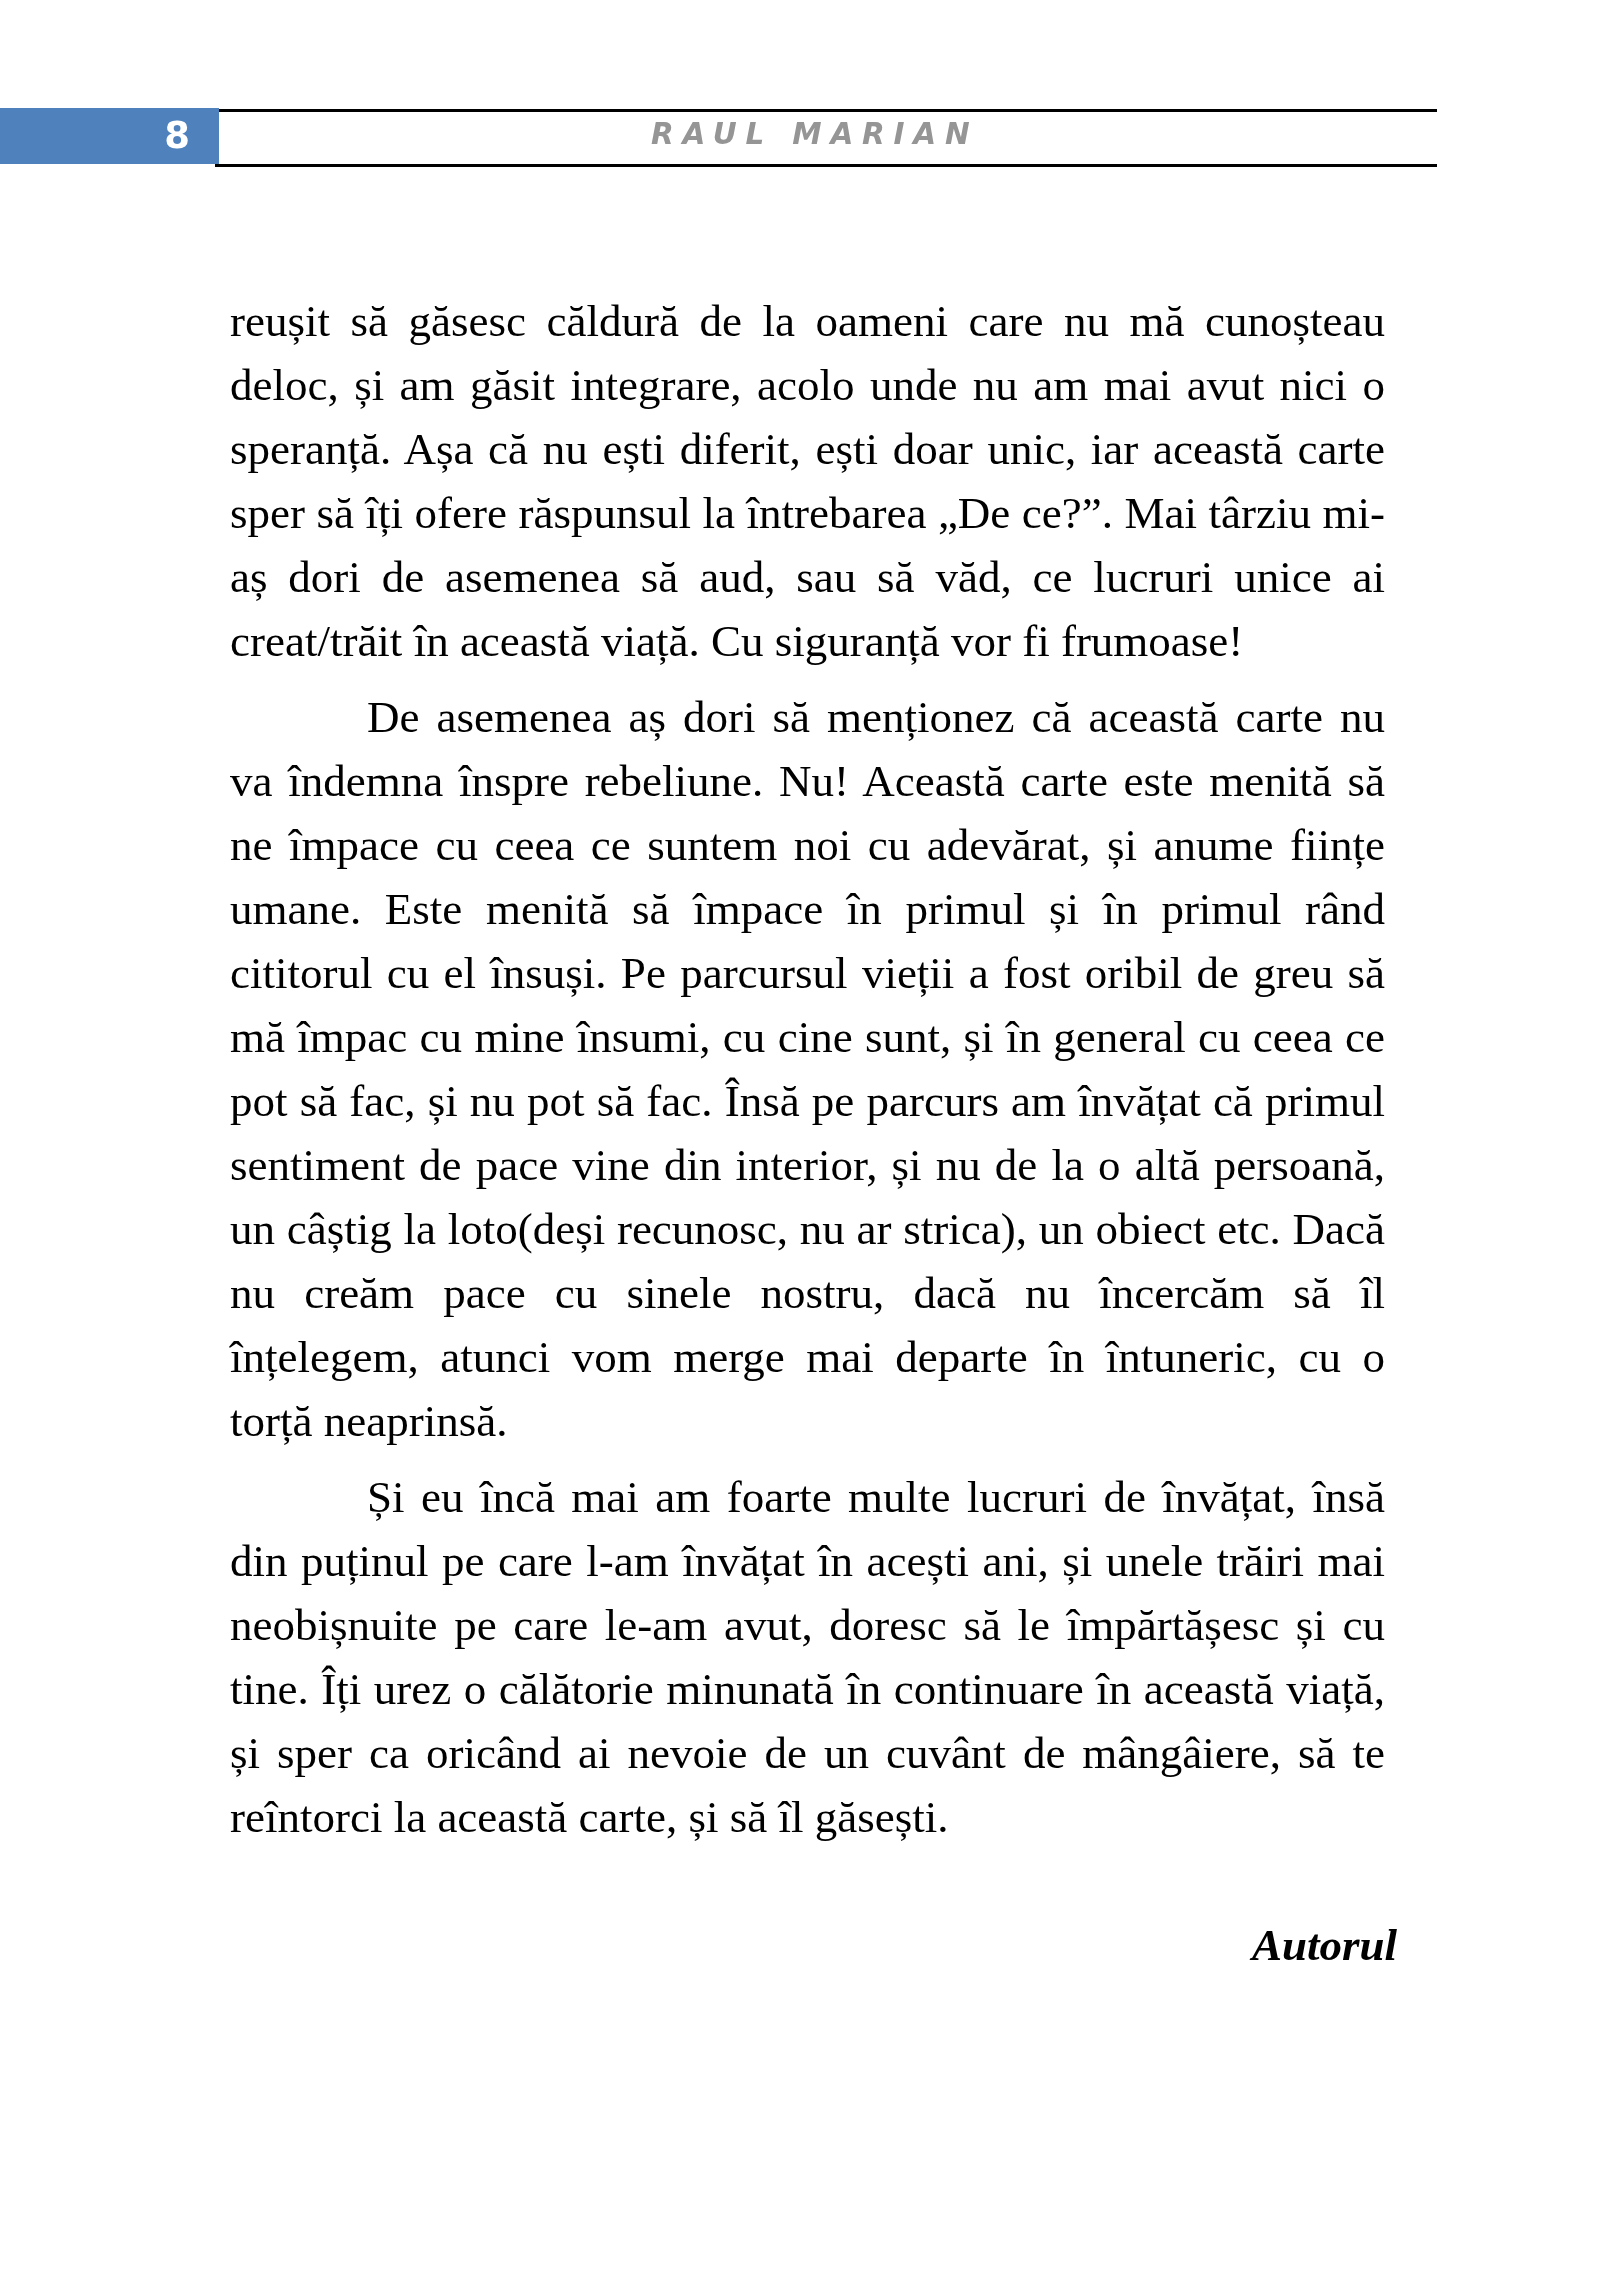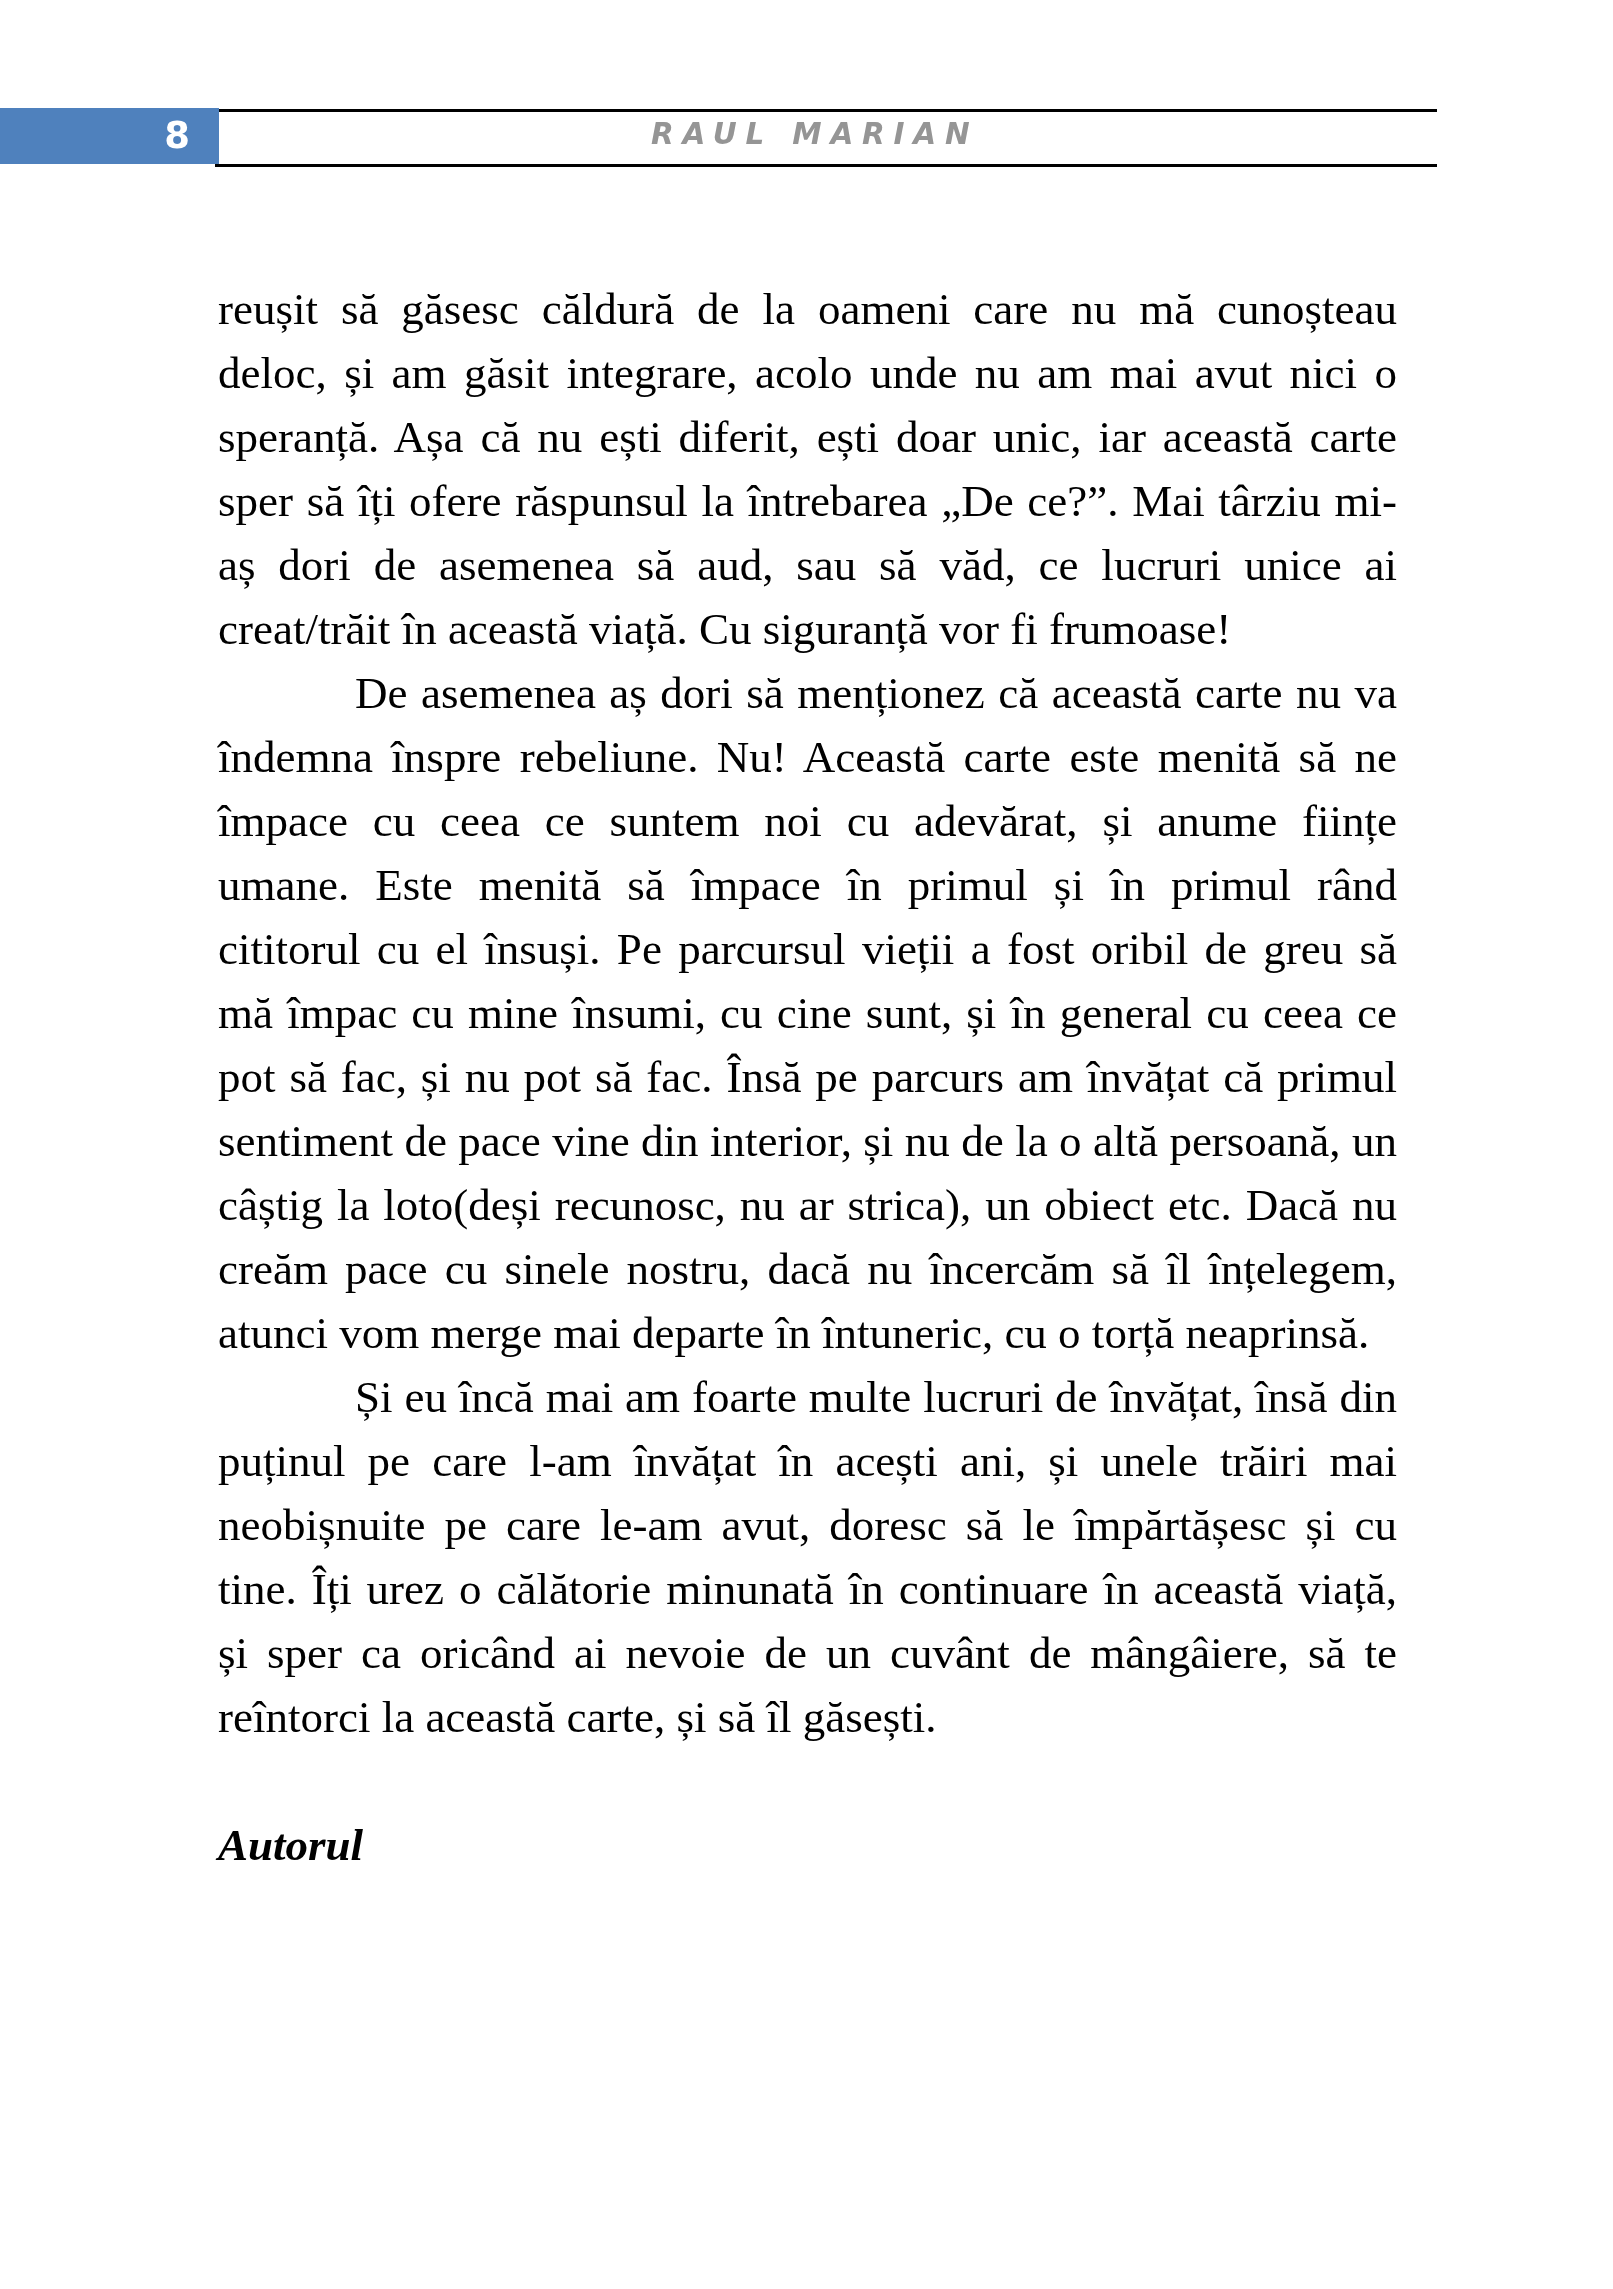--- a/index.html
+++ b/index.html
@@ -56,27 +56,28 @@
       position: absolute;
       left: 218px;
       top: 277px;
       width: 1179px;
       font-family: "Liberation Serif", "DejaVu Serif", serif;
       font-size: 45px;
       line-height: 64px;
       color: #000000;
     }
     .para {
-      margin: 0;
+      margin: 12px;
       text-align: justify;
       text-align-last: left;
     }
     .para.indent { text-indent: 137px; }
     .signature {
       margin: 64px 0 0 0;
+      text-align: right;
       font-style: italic;
       font-weight: bold;
     }
   </style>
 </head>
 <body>
 
 <div class="page-number-box">
   <span class="page-number">8</span>
 </div>

